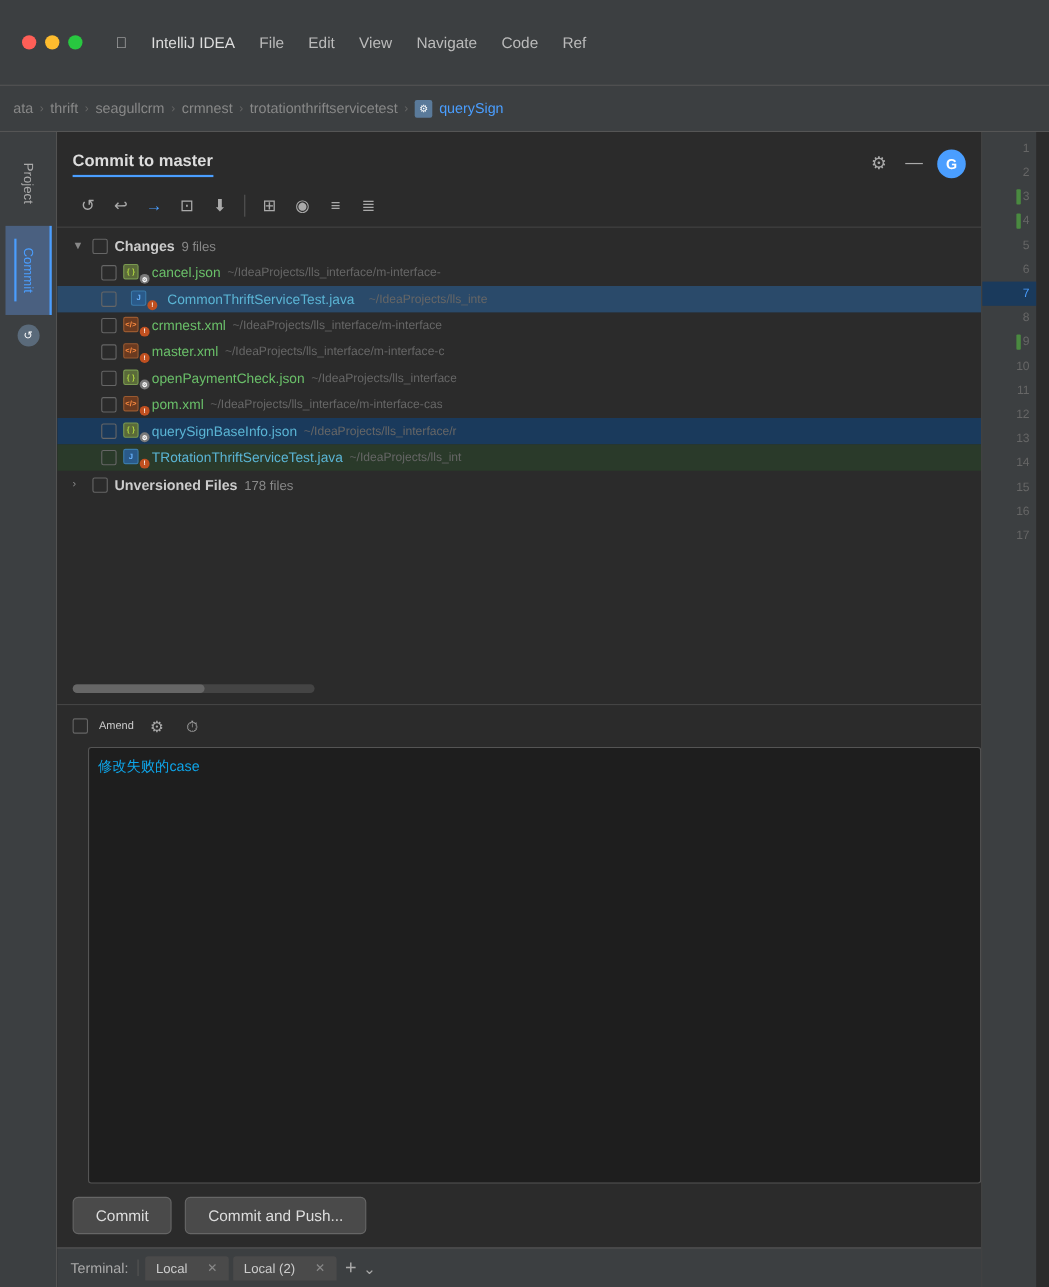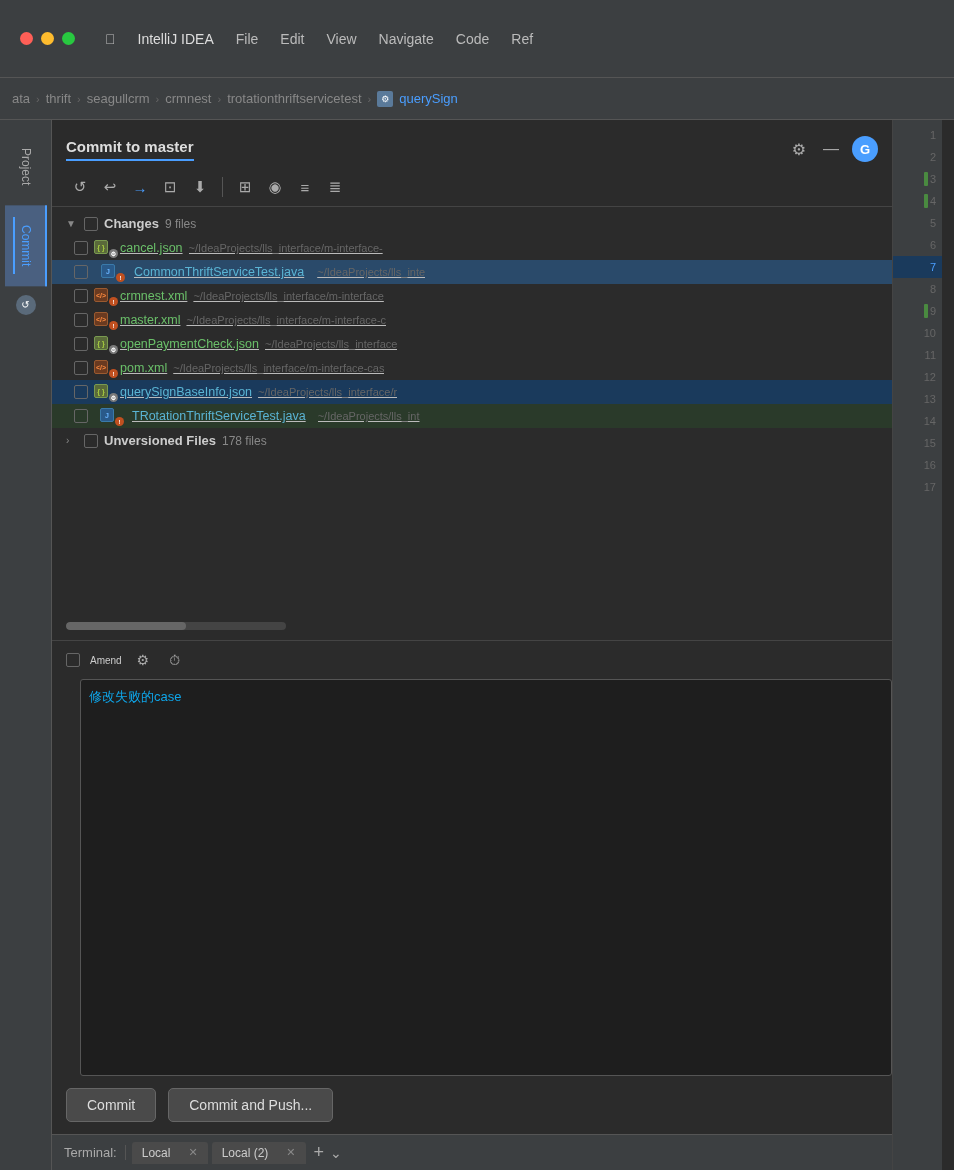--- a/index.html
+++ b/index.html
@@ -238,25 +238,24 @@
     }
 
     .section-count {
       color: #888;
       font-size: 12px;
     }
 
     .file-item {
       display: flex;
       align-items: center;
-      padding: 4px 8px 4px 22px;
+      padding: 4px 8px 4px 40px;
       gap: 6px;
       cursor: pointer;
       font-size: 12.5px;
-      text-decoration: underline;
     }
     .file-item.selected { background: #1a3a5c; }
 
     .file-icon {
       width: 16px;
       height: 16px;
       border-radius: 2px;
       flex-shrink: 0;
       display: flex;
       align-items: center;
@@ -653,21 +652,21 @@
       <div class="file-item selected" style="background:#1a3a5c;">
         <div class="checkbox"></div>
         <div class="file-icon-wrapper">
           <div class="base-icon file-icon json" style="font-size:7px;">{ }</div>
           <div class="overlay-icon overlay-gear" style="position:absolute;bottom:-2px;right:-4px;width:9px;height:9px;border-radius:50%;background:#7a7a7a;display:flex;align-items:center;justify-content:center;font-size:6px;color:white;">⚙</div>
         </div>
         <span class="file-name cyan">querySignBaseInfo.json</span>
         <span class="file-path">~/IdeaProjects/lls_interface/r</span>
       </div>
 
-      <div class="file-item" style="background:#2a3a2a;gap:12px;">
+      <div class="file-item" style="background:#2a3a2a;">
         <div class="checkbox"></div>
         <div class="file-icon-wrapper">
           <div class="base-icon file-icon java" style="font-size:7px;">J</div>
           <div class="overlay-icon overlay-orange" style="position:absolute;bottom:-2px;right:-4px;width:9px;height:9px;border-radius:50%;background:#c05020;display:flex;align-items:center;justify-content:center;font-size:6px;color:white;">!</div>
         </div>
         <span class="file-name cyan">TRotationThriftServiceTest.java</span>
         <span class="file-path">~/IdeaProjects/lls_int</span>
       </div>
 
       <div class="unversioned-section">

